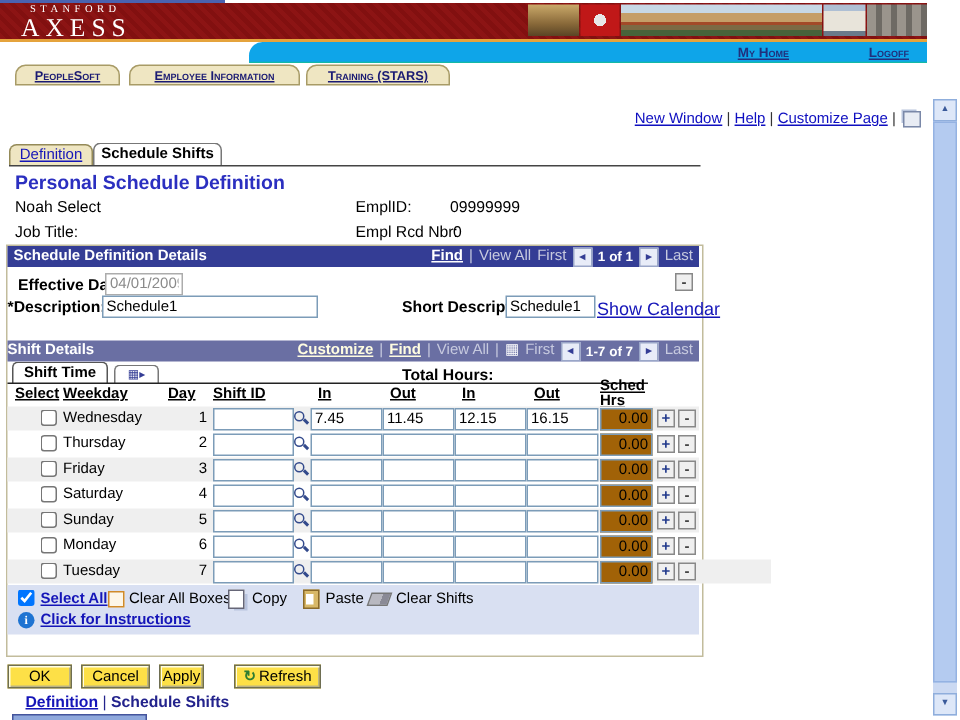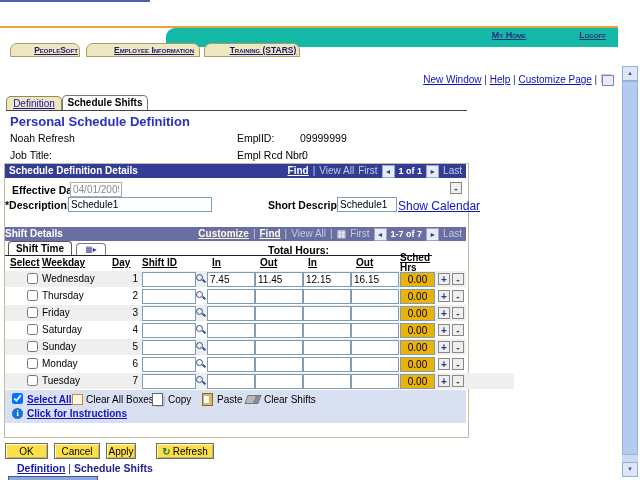--- a/index.html
+++ b/index.html
@@ -14,30 +14,30 @@
   .logo .l2{display:block;font-size:17px;letter-spacing:4px;}
   .photos{position:absolute;left:352px;top:1px;height:21px;display:flex;gap:1px;}
   .photos div{height:21px;}
   .ph1{width:34px;background:linear-gradient(180deg,#caa96a 0%,#8a6a3a 60%,#5a4425 100%);}
   .ph2{width:26px;background:radial-gradient(circle at 50% 50%,#e8e8e8 0 4px,#c01818 4px 100%);}
   .ph3{width:134px;background:linear-gradient(180deg,#c7d8e6 0 28%,#c59e68 28% 55%,#a34a28 55% 66%,#7c6a44 66% 82%,#47633a 82% 100%);}
   .ph4{width:28px;background:linear-gradient(180deg,#aebfd4 0 20%,#e8e4da 20% 85%,#6a7a8a 85% 100%);}
   .ph5{width:40px;background:repeating-linear-gradient(90deg,#9a948c 0 6px,#6e6a64 6px 10px);}
   .goldline{position:absolute;left:0;top:26px;width:618px;height:2px;background:#E5A33C;}
   
-  .topbar{position:absolute;left:166px;top:28px;width:452px;height:13px;background:#14b8a6;
-    border-bottom:6px solid #14b8a6;border-top-left-radius:9px;}
+  .topbar{position:absolute;left:166px;top:28px;width:452px;height:13px;background:#0ea5e9;
+    border-bottom:1px solid #14b8a6;border-top-left-radius:9px;}
   .topbar a{position:absolute;top:2px;font-size:9px;font-weight:bold;font-variant:small-caps;
     color:#21307C;text-decoration:underline;}
   .myhome{right:92px;} .logoff{right:12px;}
   
   .navtab{position:absolute;top:43px;height:12px;background:#EFE6C2;border:1px solid #A89B66;
     border-radius:7px 7px 0 0;text-align:center;font-size:8.5px;font-weight:bold;
     font-variant:small-caps;line-height:12px;}
-  .navtab span{color:#1A1A73;text-decoration:underline;cursor:pointer;padding-left:22px;}
+  .navtab span{color:#1A1A73;text-decoration:underline;cursor:pointer;}
   .nt1{left:10px;width:68px;} .nt2{left:86px;width:112px;} .nt3{left:204px;width:94px;}
   
   .pagelinks{position:absolute;top:74px;right:26px;font-size:10px;color:#333;}
   .pagelinks a{color:#0F0FC0;text-decoration:underline;}
   .pgico{display:inline-block;width:10px;height:9px;border:1px solid #7A88A8;background:#E8ECF4;
     box-shadow:-2px -2px 0 -1px #B8C4DC;vertical-align:middle;margin-left:2px;}
   
   .scroll{position:absolute;left:622px;top:66px;width:16px;height:411px;background:#CBD9F2;}
   .sbtn{position:absolute;left:0;width:14px;height:13px;background:#DDE7F8;border:1px solid #8FAEDC;
     color:#3A5A9A;font-size:6px;line-height:13px;text-align:center;}
@@ -89,21 +89,21 @@
   .rcb{position:absolute;left:22px;top:2px;width:11px;height:11px;margin:0;}
   .rwd{position:absolute;left:37px;top:2px;font-size:10px;}
   .rday{position:absolute;left:95px;top:2px;width:38px;text-align:right;font-size:10px;}
   .sid{left:137px;top:1px;width:48px;}
   .mag{position:absolute;left:190px;top:2px;width:11px;height:11px;cursor:pointer;}
   .mag::before{content:"";position:absolute;left:1px;top:1px;width:5px;height:5px;border:1.5px solid #334A8C;border-radius:50%;}
   .mag::after{content:"";position:absolute;left:7px;top:7px;width:4px;height:2px;background:#334A8C;transform:rotate(45deg);}
   .i1{left:202px;} .o1{left:250px;} .i2{left:298px;} .o2{left:346px;}
   .tm{top:1px;width:42px;}
   .sched{position:absolute;left:395px;top:1px;width:29px;height:13px;border:1px solid #7C9CB8;
-    font-size:10px;text-align:center;padding:0 2px;line-height:13px;background:#eab308;}
+    font-size:10px;text-align:right;padding:0 2px;line-height:13px;background:#a16207;}
   .pm{position:absolute;top:2px;width:12px;height:12px;}
   .plus{left:433px;color:#223A8C;} .minus{left:447px;color:#444;}
   
   .gfoot{position:absolute;left:5px;top:390px;width:461px;height:33px;background:#D9E0F2;font-size:10px;}
   .gfoot .cb1{position:absolute;left:7px;top:3px;width:11px;height:11px;margin:0;}
   .fsel{position:absolute;left:22px;top:4px;font-weight:bold;}
   .clearbox{position:absolute;left:67px;top:4px;width:9px;height:9px;border:1px solid #D08A2A;background:#FDF6E8;cursor:pointer;}
   .fclr{position:absolute;left:81px;top:4px;}
   .ic-copy{position:absolute;left:147px;top:3px;width:9px;height:11px;border:1px solid #667;background:#fff;
     box-shadow:3px 2px 0 -1px #B9C4DE;cursor:pointer;}
@@ -128,20 +128,33 @@
   .flinks .sep{color:#23238C;font-weight:normal;}
   .bottom-fragment{position:absolute;left:8px;top:476px;width:88px;height:4px;background:#8FA8DC;border:1px solid #44549C;}
 </style>
 </head>
 <body>
 
 <div class="screen">
 
   <div class="top-fragment"></div>
 
+  <div class="banner">
+    <div class="logo">
+      <span class="l1">STANFORD</span>
+      <span class="l2">AXESS</span>
+    </div>
+    <div class="photos">
+      <div class="ph1"></div>
+      <div class="ph2"></div>
+      <div class="ph3"></div>
+      <div class="ph4"></div>
+      <div class="ph5"></div>
+    </div>
+  </div>
   <div class="goldline"></div>
 
   <div class="topbar">
     <a class="myhome">My Home</a>
     <a class="logoff">Logoff</a>
   </div>
 
   <div class="navtab nt1"><span>PeopleSoft</span></div>
   <div class="navtab nt2"><span>Employee Information</span></div>
   <div class="navtab nt3"><span>Training (STARS)</span></div>
@@ -160,21 +173,21 @@
     <div class="sbtn sup">▲</div>
     <div class="sthumb"></div>
     <div class="sbtn sdown">▼</div>
   </div>
 
   <div class="ptab ptab-def"><span>Definition</span></div>
   <div class="ptab ptab-act">Schedule Shifts</div>
   <div class="ptabrule"></div>
 
   <div class="title">Personal Schedule Definition</div>
-  <div class="lbl" style="left:10px;top:132px;">Noah Refresh</div>
+  <div class="lbl" style="left:10px;top:132px;">Noah Select</div>
   <div class="lbl" style="left:237px;top:132px;">EmplID:</div>
   <div class="lbl" style="left:300px;top:132px;">09999999</div>
   <div class="lbl" style="left:10px;top:149px;">Job Title:</div>
   <div class="lbl" style="left:237px;top:149px;">Empl Rcd Nbr:</div>
   <div class="lbl" style="left:302px;top:149px;">0</div>
 
   <div class="groupbox"></div>
 
   <div class="bluebar">
     <span class="bt">Schedule Definition Details</span>

